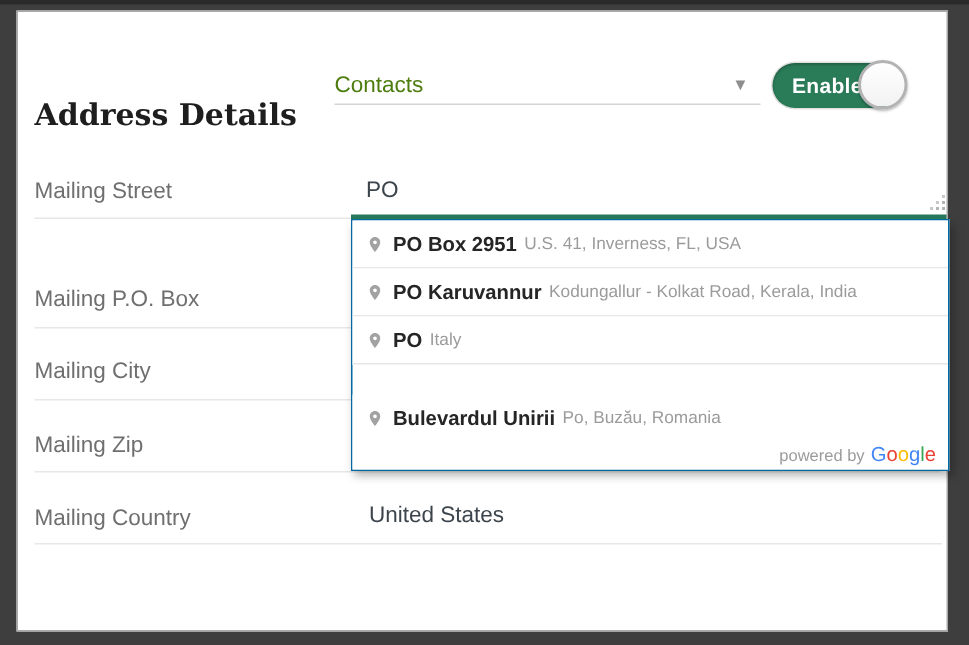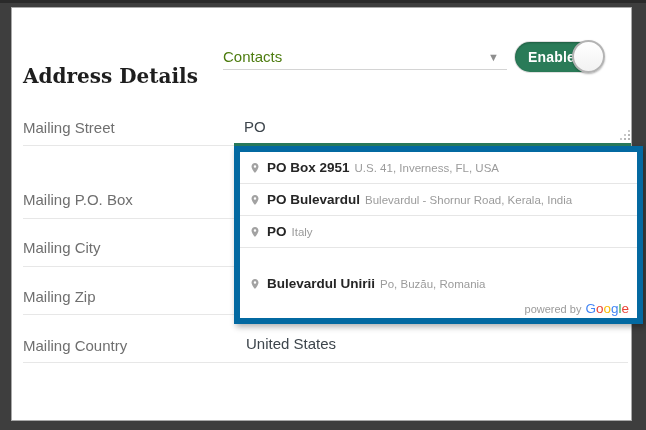--- a/index.html
+++ b/index.html
@@ -56,21 +56,21 @@
 
   .focus-underline{position:absolute;left:222px;top:135px;width:397px;height:3px;background:#27785a;z-index:12;}
 
   
   .grip{position:absolute;left:606px;top:120px;width:14px;height:14px;cursor:nwse-resize;z-index:12;}
   .grip::after{content:"";position:absolute;left:10px;top:10px;width:2px;height:2px;background:#b5b5b5;
     box-shadow:-4px 0 #b5b5b5,-8px 0 #c9c9c9,0 -4px #b5b5b5,-4px -4px #c9c9c9,0 -8px #c9c9c9;}
 
   
   .pac{position:absolute;left:222px;top:138px;width:397px;background:#ffffff;
-    border:6px solid #0369a1;box-shadow:2px 3px 6px rgba(0,0,0,0.3);z-index:10;}
+    border:1px solid #0369a1;box-shadow:2px 3px 6px rgba(0,0,0,0.3);z-index:10;}
   .pac-item{display:flex;align-items:center;height:31px;padding-left:9px;
     border-bottom:1px solid #e6e6e6;overflow:hidden;white-space:nowrap;cursor:pointer;background:#fff;}
   .pac-item .pin{flex:0 0 auto;width:12px;height:16px;margin-right:6px;}
   .pac-item .main{font-size:13.5px;font-weight:bold;color:#252525;}
   .pac-item .sec{font-size:11.5px;color:#9b9b9b;margin-left:5px;}
   .pac-footer{height:19px;line-height:18px;text-align:right;padding-right:8px;background:#fff;}
   .pac-footer .pby{font-size:11px;color:#9b9b9b;margin-right:4px;}
   .pac-footer .blet{font-size:13.5px;font-weight:500;}
   .c-blue{color:#4285F4;} .c-red{color:#EA4335;} .c-yellow{color:#FBBC05;} .c-green{color:#34A853;}
 </style>
@@ -120,22 +120,22 @@
       </svg>
       <span class="main">PO Box 2951</span>
       <span class="sec">U.S. 41, Inverness, FL, USA</span>
     </div>
 
 
     <div class="pac-item">
       <svg class="pin" viewBox="0 0 24 24">
         <path fill="#a2a2a2" fill-rule="evenodd" d="M12 2C8.13 2 5 5.13 5 9c0 5.25 7 13 7 13s7-7.75 7-13c0-3.87-3.13-7-7-7zm0 9.5A2.5 2.5 0 1 1 12 6.5a2.5 2.5 0 0 1 0 5z"></path>
       </svg>
-      <span class="main">PO Bulevardul</span>
-      <span class="sec">Bulevardul - Shornur Road, Kerala, India</span>
+      <span class="main">PO Karuvannur</span>
+      <span class="sec">Kodungallur - Kolkat Road, Kerala, India</span>
     </div>
 
     <div class="pac-item">
       <svg class="pin" viewBox="0 0 24 24">
         <path fill="#a2a2a2" fill-rule="evenodd" d="M12 2C8.13 2 5 5.13 5 9c0 5.25 7 13 7 13s7-7.75 7-13c0-3.87-3.13-7-7-7zm0 9.5A2.5 2.5 0 1 1 12 6.5a2.5 2.5 0 0 1 0 5z"></path>
       </svg>
       <span class="main">PO</span>
       <span class="sec">Italy</span>
     </div>
 

